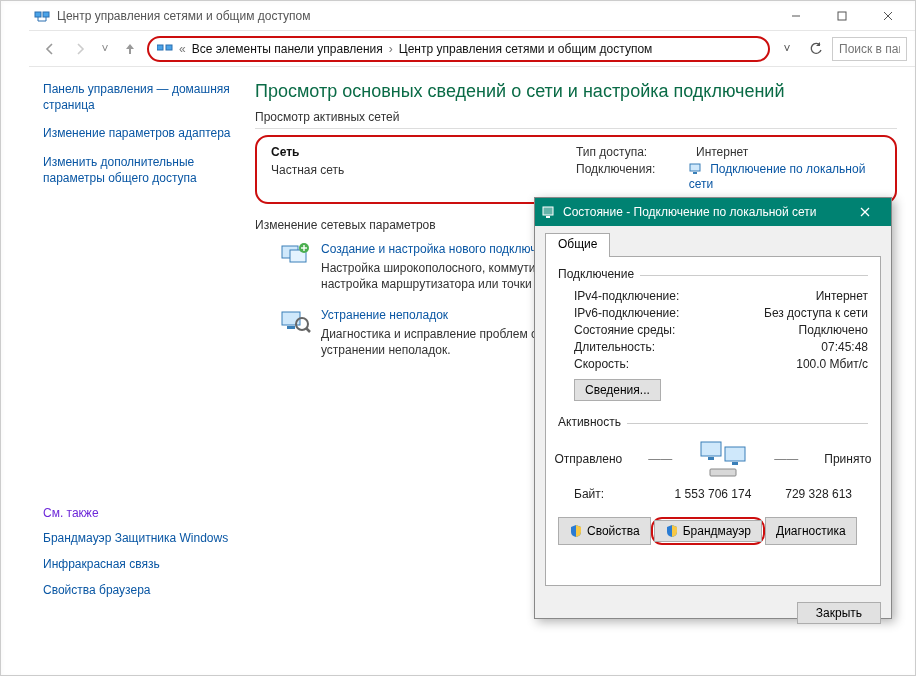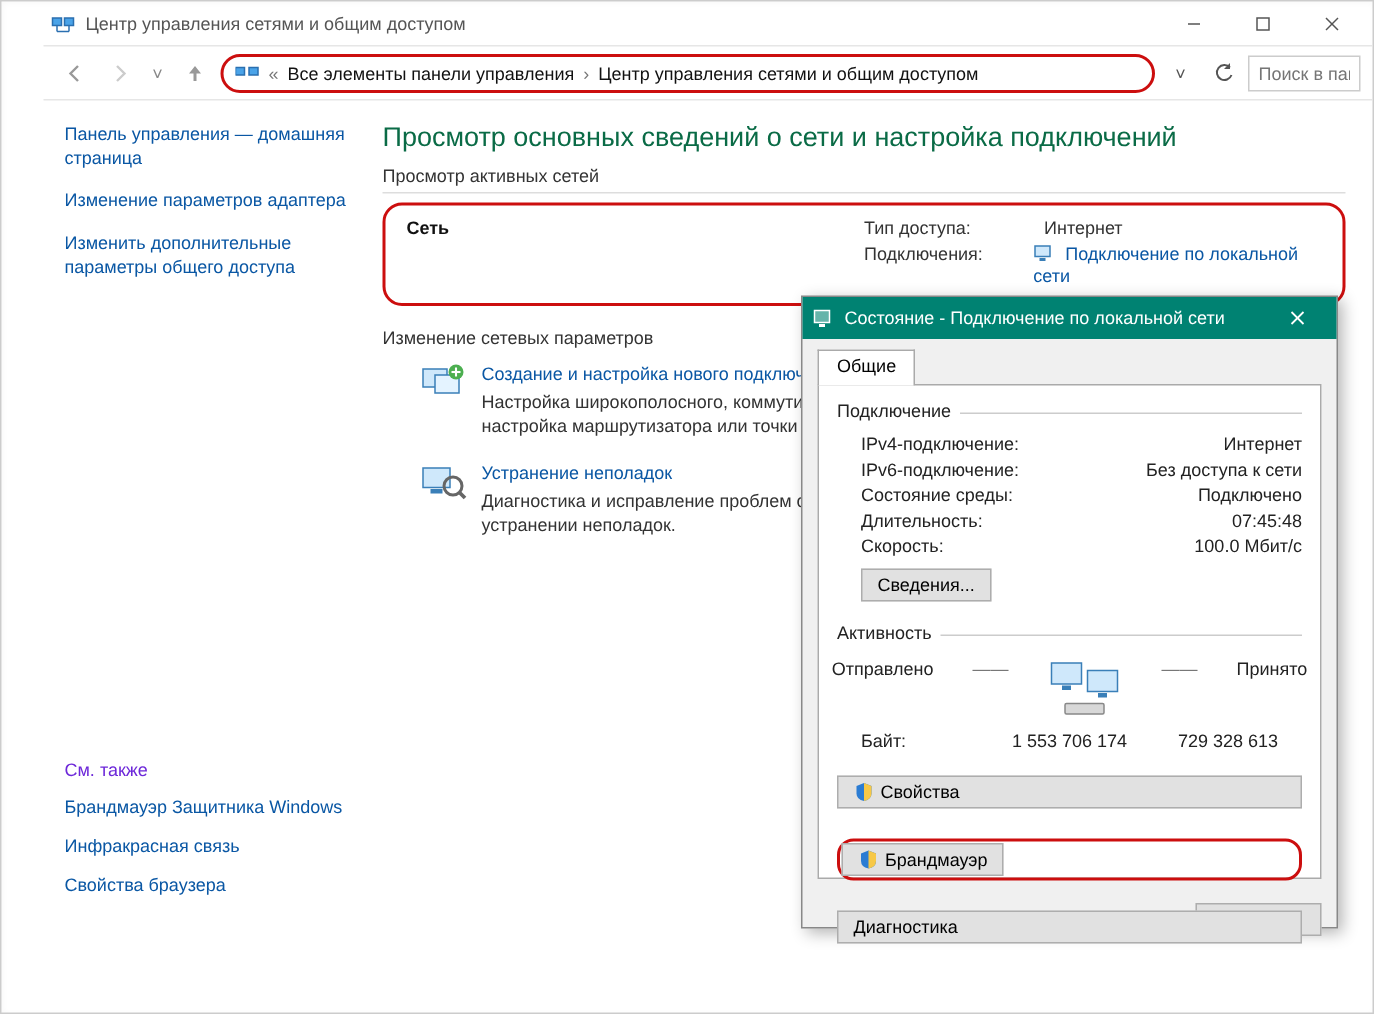--- a/index.html
+++ b/index.html
@@ -73,30 +73,30 @@
 
 .fieldset-title { position:relative; margin-bottom: 8px; }
 .fieldset-title span { background:#fff; padding-right:6px; position:relative; z-index:1; color:#222; }
 .fieldset-title::after { content:""; position:absolute; left:0; right:0; top:8px; border-top:1px solid #ccc; }
 
 .kv { display:flex; justify-content:space-between; margin: 3px 0 3px 16px; color:#222; }
 .btn { background:#e1e1e1; border:1px solid #adadad; padding: 3px 10px; cursor:default; display:inline-flex; align-items:center; gap:4px; }
 .btn-row { margin-top:8px; margin-left:16px; }
 
 .activity { margin-top: 14px; }
-.activity-diagram { display:flex; align-items:flex-start; justify-content:center; gap: 26px; margin: 10px 0 8px; }
+.activity-diagram { display:flex; align-items:center; justify-content:center; gap: 26px; margin: 10px 0 8px; }
 .activity-label { color:#222; }
 .net-icon-big { width:50px; height:40px; position:relative; }
 
 .bytes-row { display:flex; justify-content:space-between; margin: 6px 16px 0 16px; color:#222; }
 .bytes-row .col { width: 33%; text-align:center; }
 .bytes-row .col:first-child { text-align:left; }
 .bytes-row .col:last-child { text-align:right; }
 
-.btn-group { display:flex; gap:20px; margin-top: 16px; flex-direction: column; }
+.btn-group { display:flex; gap:0; margin-top: 16px; }
 .btn-group .btn { flex: 0 0 auto; }
 .red-ring { border: 2.5px solid #cc0e0e; border-radius: 11px; padding: 0; }
 .red-ring .btn { border:1px solid #adadad; margin:1px; }
 
 .shield { width:14px; height:14px; display:inline-block; }
 
 .dlg-footer { display:flex; justify-content:flex-end; padding: 6px 10px 6px; }
 
 
 svg { display:block; }
@@ -195,20 +195,21 @@
     </div>
 
     <div class="main-content">
       <h2>Просмотр основных сведений о сети и настройка подключений</h2>
 
       <div class="section-head line">Просмотр активных сетей</div>
 
       <div class="net-card">
         <div class="net-left">
           <div class="name">Сеть</div>
+          <div class="type">Частная сеть</div>
         </div>
         <div class="net-right">
           <div class="row">
             <div class="lbl">Тип доступа:</div>
             <div class="val">Интернет</div>
           </div>
           <div class="row">
             <div class="lbl">Подключения:</div>
             <div class="val">
               <span class="monitor-icon"><svg width="14" height="12">

